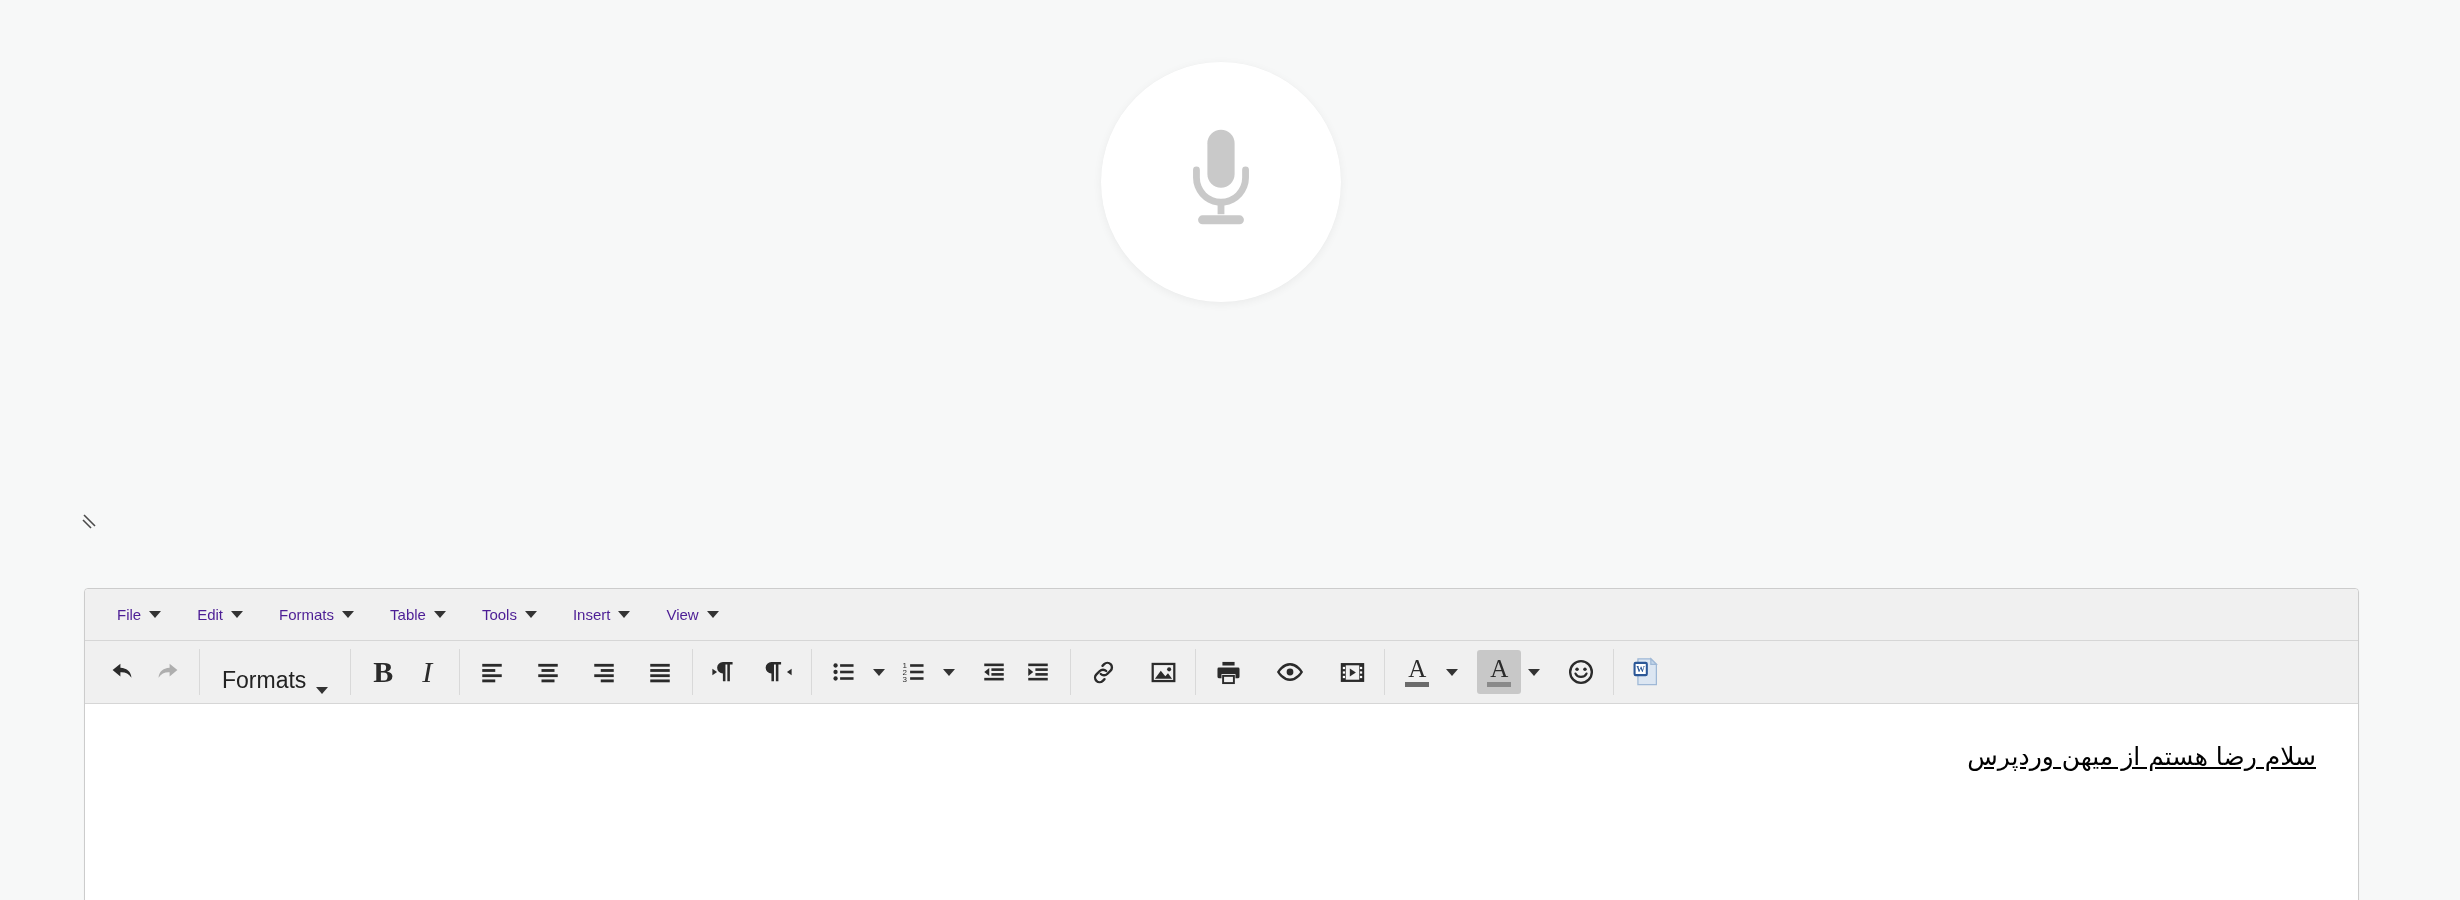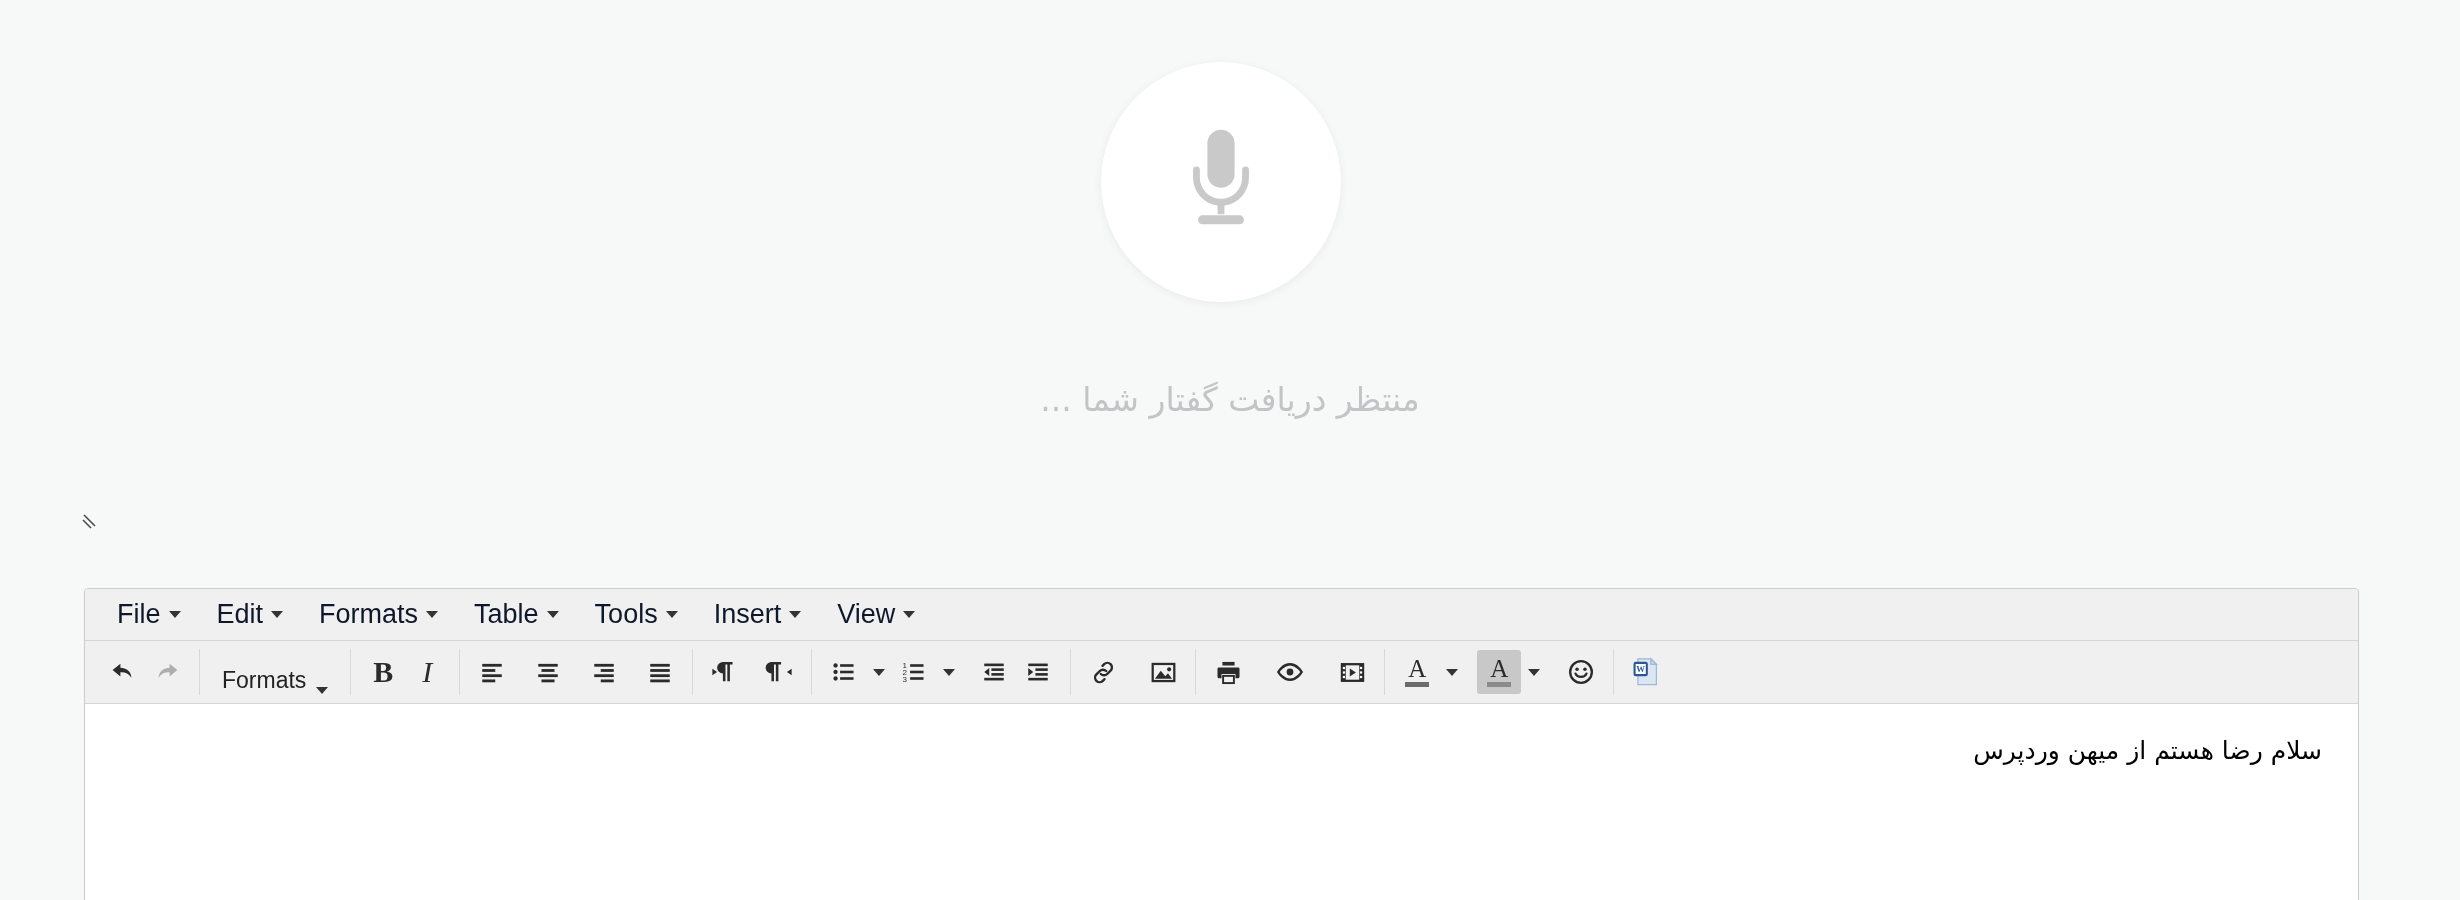--- a/index.html
+++ b/index.html
@@ -85,22 +85,22 @@
     align-items: center;
     padding-left: 20px;
     border-radius: 3px 3px 0 0;
   }
   .menu-item {
     display: flex;
     align-items: center;
     gap: 8px;
     padding: 6px 12px;
     margin-right: 12px;
-    font-size: 27px;
-    color: #0f172a;
+    font-size: 15px;
+    color: #4c1d95;
     cursor: pointer;
     border-radius: 3px;
     white-space: nowrap;
   }
   .caret {
     width: 0; height: 0;
     border-left: 6px solid transparent;
     border-right: 6px solid transparent;
     border-top: 7px solid #333;
     display: inline-block;
@@ -169,38 +169,37 @@
     padding: 26px 34px;
     direction: rtl;
     text-align: right;
     font-family: "DejaVu Sans", sans-serif;
     font-size: 25px;
     line-height: 38px;
     color: #000;
     outline: none;
     overflow: hidden;
   }
-  #editor-content p { margin: 2px; }
+  #editor-content p { margin: 8px; text-decoration: underline; }
 </style>
 </head>
 <body>
 
 <div id="voice-panel">
 
   <div id="mic-circle">
     <span id="mic-icon">
       <svg width="86" height="112" viewBox="0 0 24 30" fill="#c9c9c9">
         <rect x="8.2" y="0.4" width="7.6" height="16.2" rx="3.8"></rect>
         <path d="M4.2 11.6 a0.95 0.95 0 0 1 1.9 0 v2.2 a5.9 5.9 0 0 0 11.8 0 v-2.2 a0.95 0.95 0 0 1 1.9 0 v2.2 a7.8 7.8 0 0 1 -6.85 7.74 v2.46 h-1.9 v-2.46 A7.8 7.8 0 0 1 4.2 13.8 z"></path>
         <rect x="5.6" y="24.3" width="12.8" height="2.5" rx="1.25"></rect>
       </svg>
     </span>
   </div>
 
-  <div id="voice-status">منتظر دریافت گفتار شما ...</div>
 
   <span id="cursor-mark">
     <svg width="20" height="20" viewBox="0 0 20 20">
       <line x1="3" y1="2" x2="14" y2="13" stroke="#4a4a4a" stroke-width="1.6"></line>
       <line x1="2" y1="7" x2="10" y2="15" stroke="#4a4a4a" stroke-width="1.6"></line>
     </svg>
   </span>
 </div>
 
 <div id="editor">

